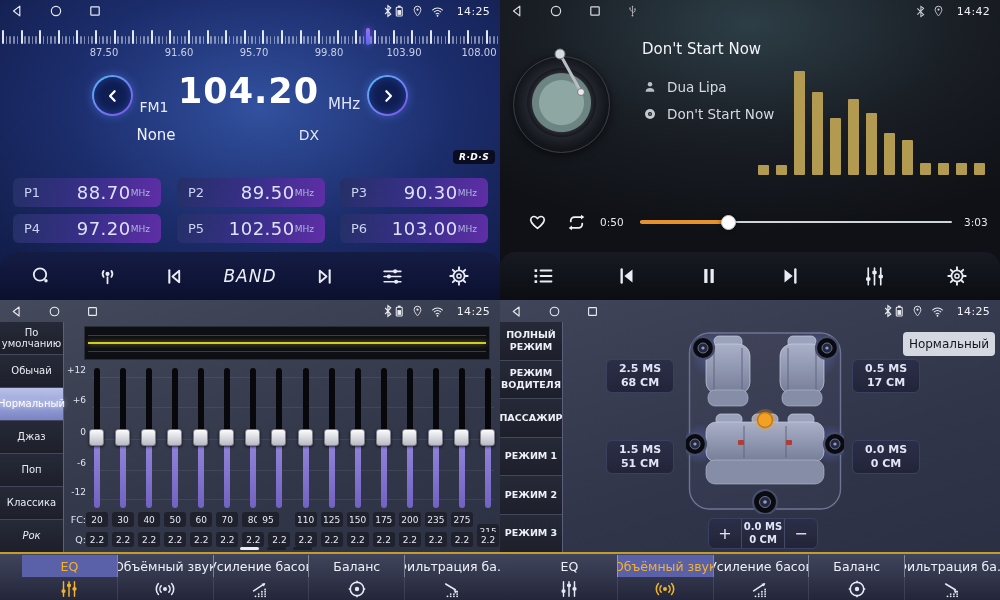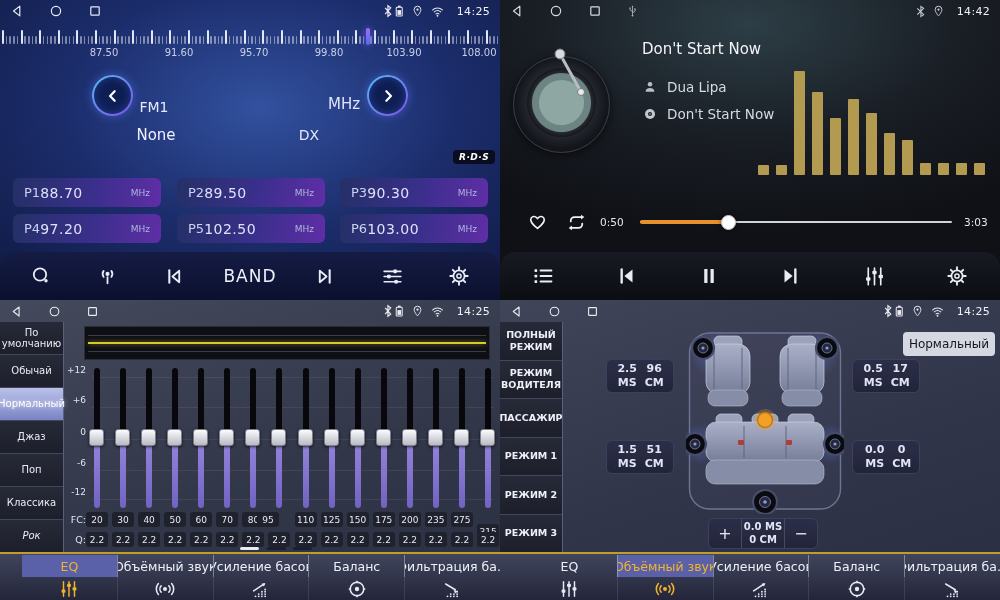--- a/index.html
+++ b/index.html
@@ -33,28 +33,28 @@
   .bigfreq{position:absolute;left:178px;top:71px;width:138px;text-align:center;font-size:35px;font-weight:600;color:#fff;letter-spacing:1px;}
   .unitlab{position:absolute;left:324px;top:95px;width:40px;text-align:center;font-size:15px;color:#dfe4fa;}
   .station{position:absolute;left:116px;top:126px;width:80px;text-align:center;font-size:15px;color:#eef0ff;}
   .dxlab{position:absolute;left:288px;top:127px;width:42px;text-align:center;font-size:14px;color:#e4e8fa;}
   .rds{position:absolute;left:453px;top:150px;background:rgba(7,9,22,.88);border-radius:4px;padding:2px 6px;
        font-size:9px;font-style:italic;font-weight:bold;color:#fff;letter-spacing:.5px;}
   .preset{position:absolute;width:148px;height:29px;border-radius:6px;border:none;cursor:pointer;
           background:linear-gradient(100deg,#243067 0%,#3b2f8c 55%,#5f2ea6 100%);
           display:flex;align-items:center;padding:0 11px;box-sizing:border-box;color:#ccd2f2;font-family:inherit;}
   .p-l{font-size:13px;}
-  .p-f{flex:1;text-align:left;font-size:14px;color:#dde2fb;letter-spacing:.5px;}
+  .p-f{flex:1;text-align:right;font-size:18px;color:#dde2fb;letter-spacing:.5px;}
   .p-u{font-size:9px;color:#aeb5dd;}
   .toolbar{position:absolute;left:0;top:252px;width:500px;height:48px;border-radius:16px 16px 0 0;
            background:linear-gradient(#151c44,#0b102e);display:flex;align-items:center;justify-content:space-between;
            padding:0 24px;box-sizing:border-box;}
   #q-player .toolbar{background:linear-gradient(#171a22,#0b0d12);padding:0 26px;}
   .tbtn{background:none;border:none;padding:0;color:#e9ecf5;display:flex;align-items:center;justify-content:center;
-        width:34px;height:34px;cursor:pointer;}
+        width:34px;height:34px;cursor:pointer;font-style:italic;}
   .tbtn.band{width:auto;font-size:17px;color:#eef0fa;letter-spacing:1px;font-family:inherit;}
 
   
   .album{position:absolute;left:13px;top:56px;width:95px;height:95px;border-radius:50%;border:1px solid #3a3d46;
          background:radial-gradient(circle at 50% 48%,#8fa7a2 0 22px,#6d8582 23px 29px,#262930 30px,#17191f 34px,#22252d 35px,#13151b 46px);
          box-shadow:0 2px 10px rgba(0,0,0,.6);}
   .tonearm{position:absolute;left:50px;top:45px;}
   .ttl{position:absolute;left:142px;top:40px;font-size:15px;color:#f2f3f7;}
   .mrow{position:absolute;left:142px;display:flex;align-items:center;gap:9px;color:#d6d9e2;font-size:13.5px;}
   .sbarv{position:absolute;bottom:125px;width:11px;border-radius:1px;}
@@ -105,21 +105,21 @@
   .menu{position:absolute;left:0;top:22px;width:63px;height:230px;background:#171923;border-right:1px solid #5a5f7a;
         display:flex;flex-direction:column;box-sizing:border-box;}
   .menuitem{flex:1;display:flex;align-items:center;justify-content:center;text-align:center;cursor:pointer;
             font-size:9.5px;font-weight:bold;color:#eef0f8;border:none;border-bottom:1px solid #43475c;
             background:linear-gradient(#262937,#1d202b);padding:0 2px;line-height:1.25;font-family:inherit;}
   .menuitem:last-child{border-bottom:none;}
   .normbtn{position:absolute;left:403px;top:32px;width:92px;height:24px;background:#d5d7e1;border-radius:4px;border:none;
            color:#15161d;font-size:12px;display:flex;align-items:center;justify-content:center;cursor:pointer;font-family:inherit;}
   .valbox{position:absolute;width:68px;height:34px;border-radius:6px;border:1px solid #3c4060;cursor:pointer;
           background:linear-gradient(#2b2e47,#222539);color:#e2e5f5;font-size:11px;font-weight:bold;
-          display:flex;flex-direction:row;align-items:center;justify-content:center;line-height:1.3;font-family:inherit;}
+          display:flex;flex-direction:column;align-items:center;justify-content:center;line-height:1.3;font-family:inherit;}
   .cabin{position:absolute;left:186px;top:28px;}
   .ctrlbox{position:absolute;left:208px;top:218px;width:110px;height:31px;border-radius:6px;border:1px solid #3c4060;
            background:linear-gradient(#2b2e47,#222539);display:flex;align-items:stretch;color:#e2e5f5;box-sizing:border-box;}
   .ctrlbtn{width:32px;display:flex;align-items:center;justify-content:center;font-size:16px;background:none;border:none;
            color:#e2e5f5;cursor:pointer;font-family:inherit;}
   .ctrlmid{flex:1;display:flex;flex-direction:column;align-items:center;justify-content:center;font-size:10px;font-weight:bold;
            line-height:1.25;border-left:1px solid #444a6a;border-right:1px solid #444a6a;}
 </style>
 </head>
 <body>
@@ -309,20 +309,21 @@
       <span class="rlab" style="left:360px">103.90</span>
       <span class="rlab" style="left:435px">108.00</span>
     </div>
 
     <button class="roundbtn" style="left:92px;top:75px">
       <svg width="22" height="22" viewBox="0 0 24 24">
           <path d="M13.8 6.8 L8.8 12 L13.8 17.2" fill="none" stroke="#fff" stroke-width="2.4" stroke-linecap="round" stroke-linejoin="round"></path>
         </svg>
     </button>
     <span class="bandlab">FM1</span>
+    <span class="bigfreq">104.20</span>
     <span class="unitlab">MHz</span>
     <button class="roundbtn" style="left:367px;top:75px">
       <svg width="22" height="22" viewBox="0 0 24 24">
           <path d="M10.2 6.8 L15.2 12 L10.2 17.2" fill="none" stroke="#fff" stroke-width="2.4" stroke-linecap="round" stroke-linejoin="round"></path>
         </svg>
     </button>
     <span class="station">None</span>
     <span class="dxlab">DX</span>
     <span class="rds">R·D·S</span>
 
@@ -910,21 +911,21 @@
           <circle r="12" fill="#0a0b11" stroke="#474d6b" stroke-width="2.2"></circle>
           <circle r="5.5" fill="#23283c" stroke="#6b7292" stroke-width="1"></circle>
           <circle r="1.8" fill="#8f9cd8"></circle>
         </g>
       <circle cx="79" cy="92" r="11" fill="rgba(243,161,38,0.25)"></circle>
       <circle cx="79" cy="92" r="7.5" fill="#f3a126" stroke="#c2790f" stroke-width="1.5"></circle>
     </svg>
 
     <button class="valbox" style="left:106px;top:59px">
       <span>2.5 MS</span>
-      <span>96 CM</span>
+      <span>68 CM</span>
     </button>
     <button class="valbox" style="left:352px;top:59px">
       <span>0.5 MS</span>
       <span>17 CM</span>
     </button>
     <button class="valbox" style="left:106px;top:140px">
       <span>1.5 MS</span>
       <span>51 CM</span>
     </button>
     <button class="valbox" style="left:352px;top:140px">

